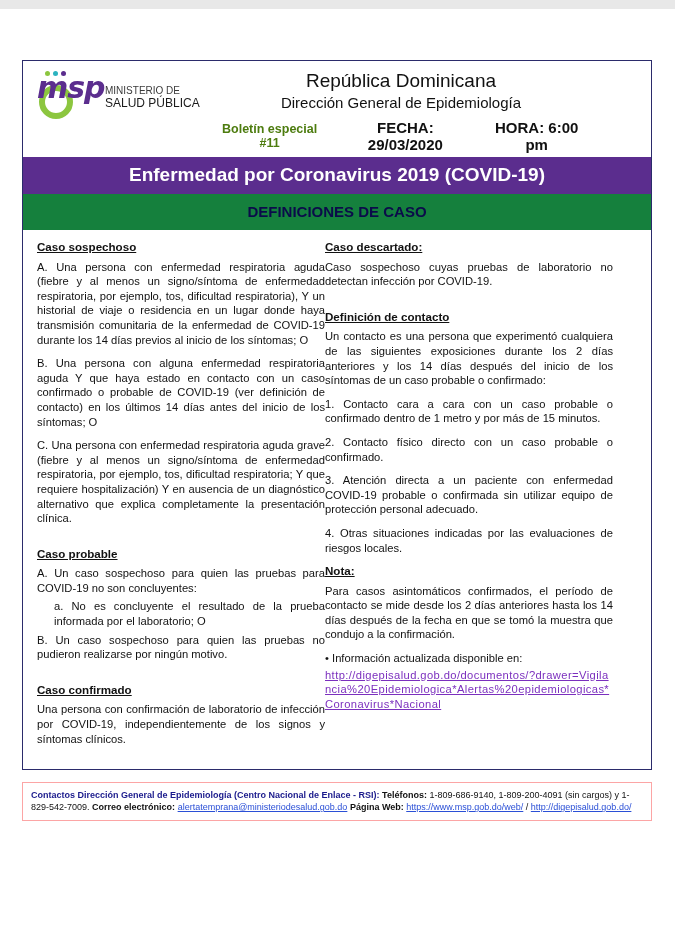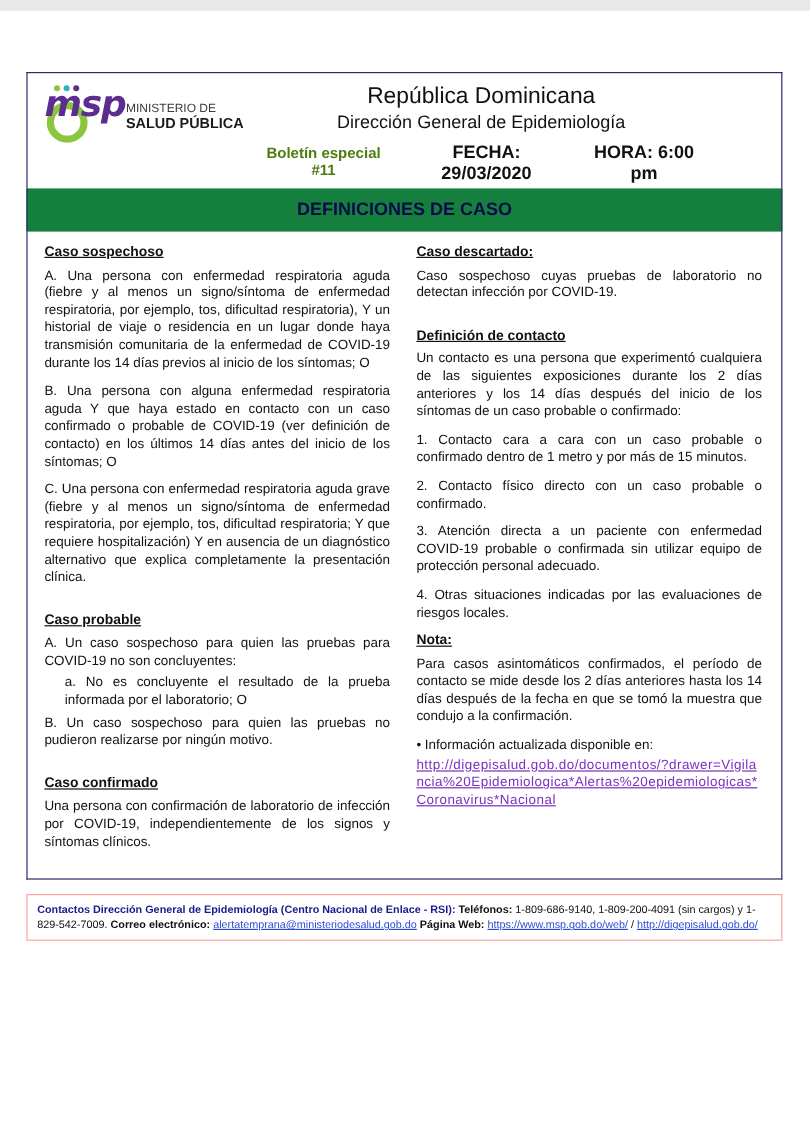--- a/index.html
+++ b/index.html
@@ -94,21 +94,21 @@
   .logo-mark .dots i:nth-child(2) { background: #2bb3c0; }
   .logo-mark .dots i:nth-child(3) { background: #5b2d8e; }
   .logo-words {
     font-size: 10px;
     line-height: 13px;
     color: #3b3b3b;
     font-weight: normal;
   }
   .logo-words .l2 {
     font-size: 12px;
-    font-weight: bold;
+    font-weight: normal;
     color: #1b1b1b;
   }
   .header-center {
     flex: 1;
     text-align: center;
     padding-top: 2px;
   }
   .country {
     font-size: 19px;
     line-height: 24px;
@@ -168,21 +168,20 @@
 
   
   .body-wrap {
     border: 1px solid #2b2b6b;
     border-top: none;
     padding: 10px 14px 14px 14px;
     box-sizing: border-box;
   }
   .cols {
     display: flex;
-    gap: 22px;
   }
   .col {
     width: 288px;
     font-size: 11.2px;
     line-height: 14.6px;
     text-align: justify;
     color: #111;
   }
   h3.sec {
     font-size: 11.6px;
@@ -260,20 +259,21 @@
         <div class="dept">Dirección General de Epidemiología</div>
         <div class="bulletin-row">
           <span class="bulletin-num">Boletín especial #11</span>
           <span class="bulletin-date">FECHA: 29/03/2020</span>
           <span class="bulletin-hour">HORA: 6:00 pm</span>
         </div>
       </div>
       <div class="header-right"></div>
     </div>
 
+    <div class="titlebar">Enfermedad por Coronavirus 2019 (COVID-19)</div>
 
     <div class="subtitlebar">DEFINICIONES DE CASO</div>
 
     <div class="body-wrap">
       <div class="cols">
 
         <div class="col">
           <h3 class="sec">Caso sospechoso</h3>
           <p class="par">A. Una persona con enfermedad respiratoria aguda (fiebre y al menos un signo/síntoma de enfermedad respiratoria, por ejemplo, tos, dificultad respiratoria), Y un historial de viaje o residencia en un lugar donde haya transmisión comunitaria de la enfermedad de COVID-19 durante los 14 días previos al inicio de los síntomas;  O</p>
           <p class="par">B. Una persona con alguna enfermedad respiratoria aguda Y que haya estado en contacto con un caso confirmado o probable de COVID-19 (ver definición de contacto) en los últimos 14 días antes del inicio de los síntomas;  O</p>

